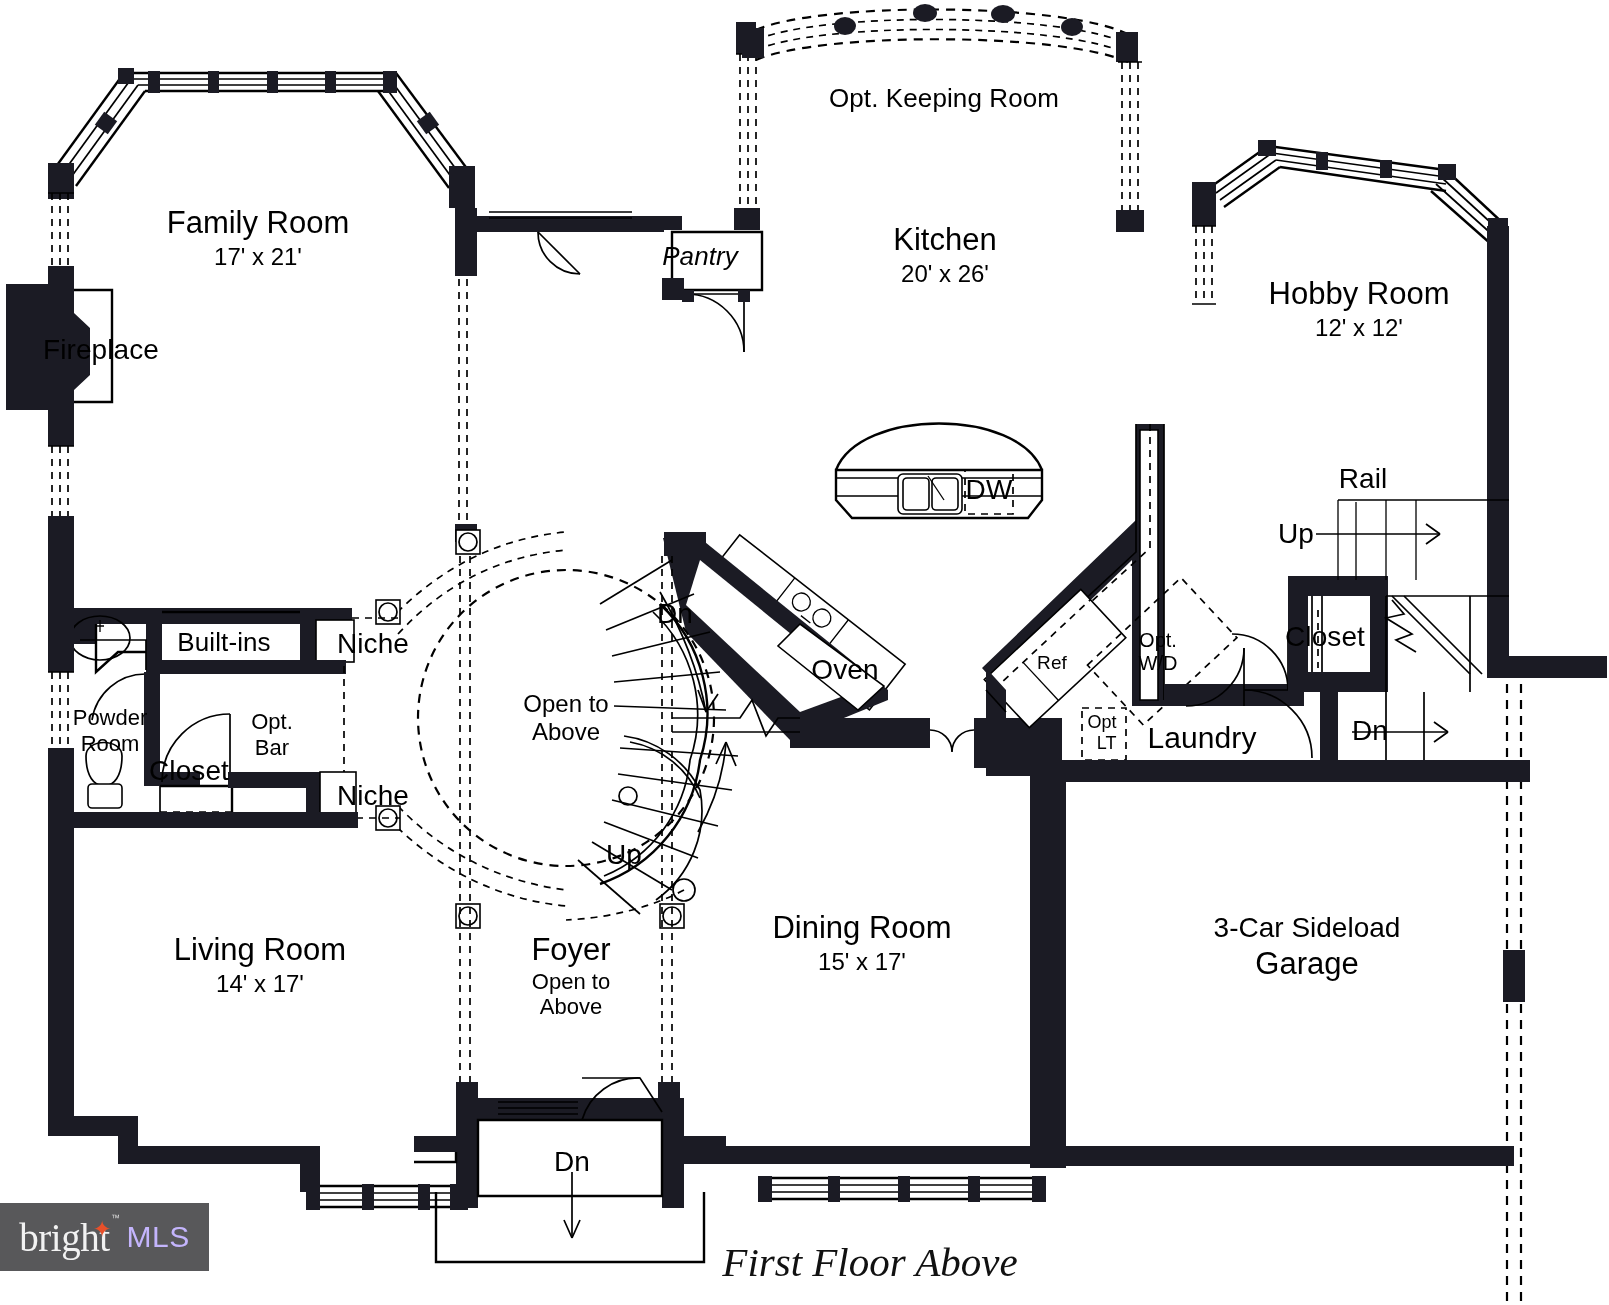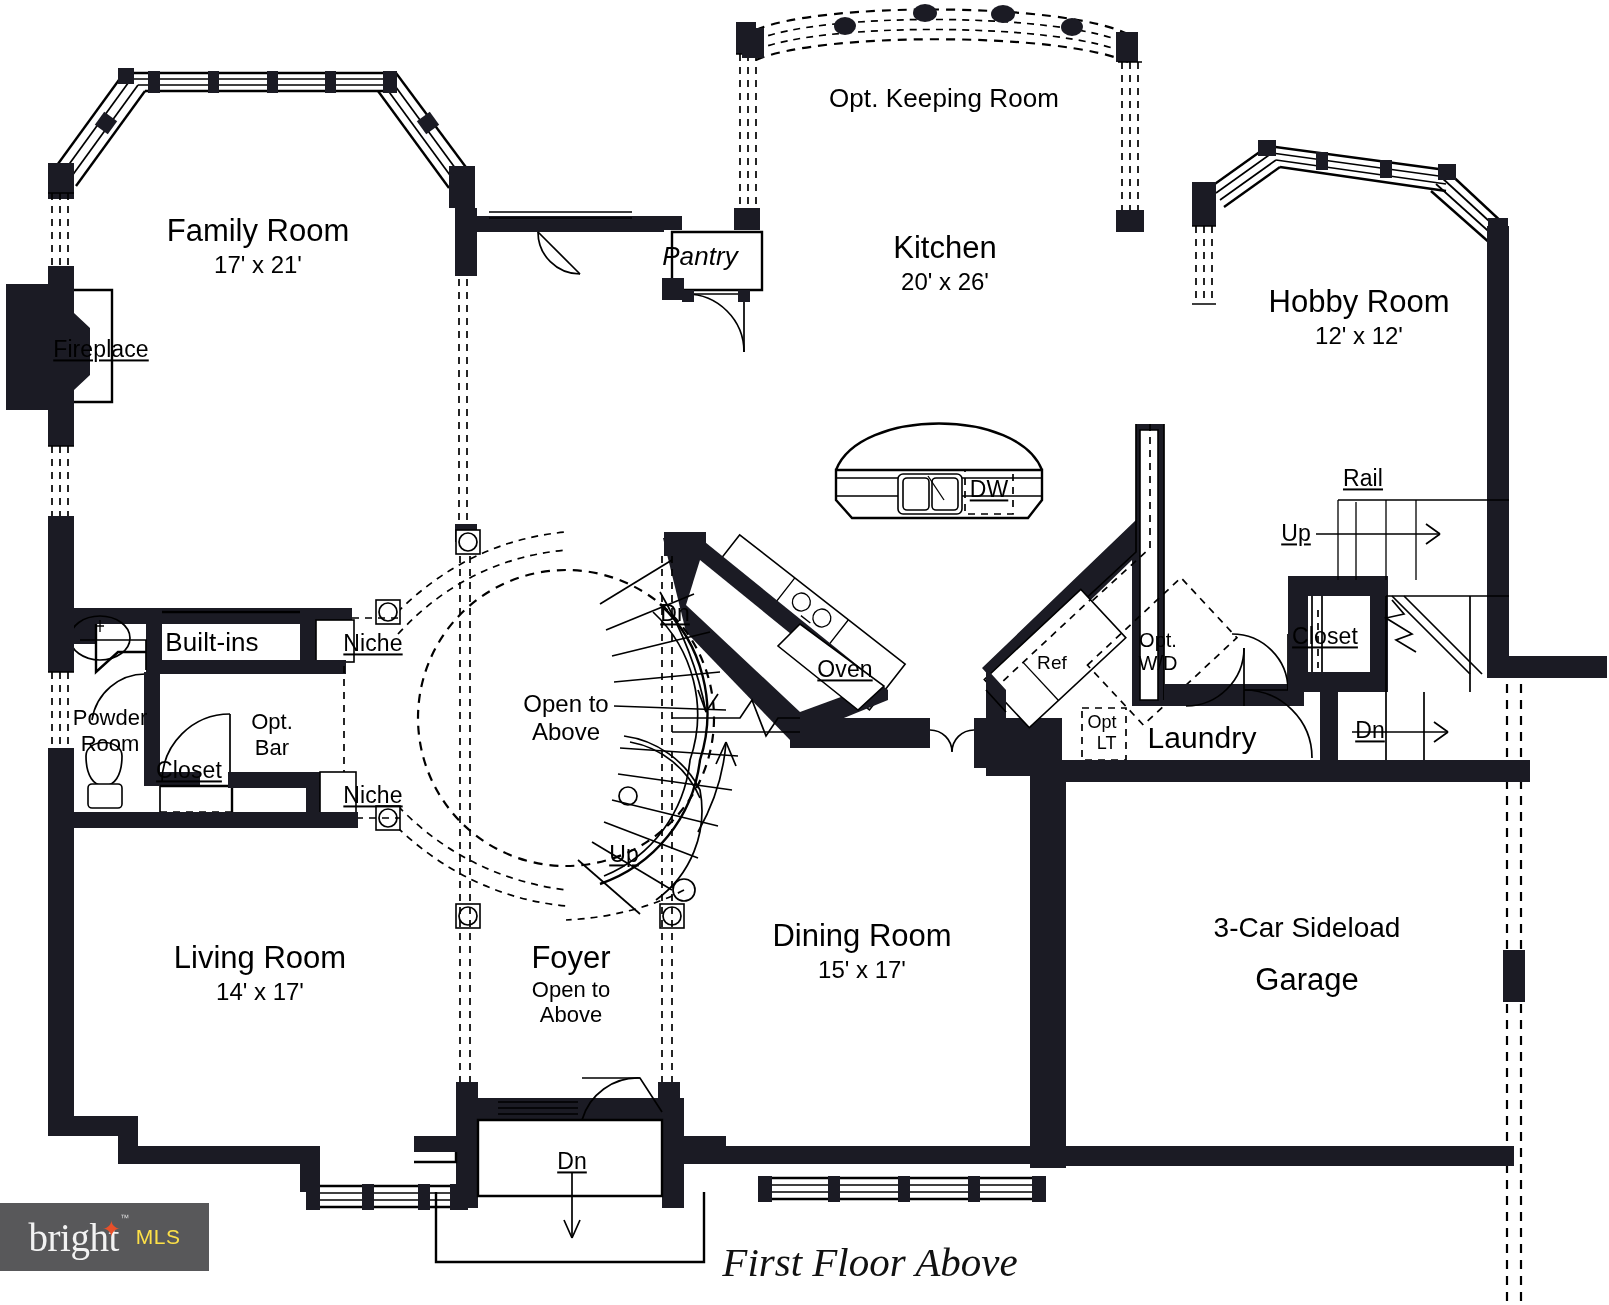--- a/index.html
+++ b/index.html
@@ -18,25 +18,25 @@
     font-family:"Liberation Sans", sans-serif;
     color:#000;
     white-space:nowrap;
     text-align:center;
     line-height:1.18;
     transform:translate(-50%,-50%);
     letter-spacing:0.1px;
   }
   .lbl-room{font-size:31px;}
   .lbl-mid{font-size:26px;}
-  .lbl-small{font-size:23px;text-decoration:underline;}
+  .lbl-small{font-size:28px;}
   .lbl-tiny{font-size:19px;}
 
   .stack{position:absolute;transform:translate(-50%,-50%);text-align:center;color:#000;}
-  .stack .l1{font-size:31px;line-height:1.22;margin-top:16px;}
+  .stack .l1{font-size:31px;line-height:1.22;}
   .stack .l2{font-size:24px;line-height:1.22;}
   .stack .s1{font-size:22px;line-height:1.16;}
   .stack .s2{font-size:22px;line-height:1.16;}
 
   #title{
     position:absolute;
     left:870px; top:1262px;
     transform:translate(-50%,-50%);
     font-family:"Liberation Serif", serif;
     font-style:italic;
@@ -72,22 +72,22 @@
     line-height:19px;
   }
   #wm-tm{
     position:absolute;
     right:-10px; top:-4px;
     font-size:9px;color:#ddd;
     font-family:"Liberation Sans", sans-serif;
   }
   #wm-mls{
     font-family:"Liberation Sans", sans-serif;
-    font-size:21px;
-    color:#fde047;
+    font-size:30px;
+    color:#c4b5fd;
     letter-spacing:0.5px;
     margin-left:10px;
   }
 </style>
 </head>
 <body>
 
 <div id="plan-root">
 
   <svg id="plan-svg" viewBox="0 0 1609 1305">
@@ -527,21 +527,21 @@
 
   <div class="stack" style="left:1307px;top:947px;text-align:center;">
     <div class="l1" style="font-size:28px;">3-Car Sideload</div>
     <div class="l1" style="font-size:31px;">Garage</div>
   </div>
 
   <div class="lbl lbl-room" style="left:1202px;top:738px;font-size:30px;">Laundry</div>
 
   <div class="lbl lbl-small" style="left:101px;top:350px;">Fireplace</div>
   <div class="lbl lbl-mid" style="left:700px;top:256px;font-style:italic;">Pantry</div>
-  <div class="lbl lbl-mid" style="left:212px;top:642px;">Built-ins</div>
+  <div class="lbl lbl-mid" style="left:224px;top:642px;">Built-ins</div>
   <div class="lbl lbl-small" style="left:373px;top:644px;">Niche</div>
   <div class="lbl lbl-small" style="left:373px;top:796px;">Niche</div>
   <div class="lbl lbl-small" style="left:189px;top:771px;">Closet</div>
   <div class="lbl lbl-small" style="left:1325px;top:637px;">Closet</div>
   <div class="lbl lbl-small" style="left:989px;top:490px;">DW</div>
   <div class="lbl lbl-small" style="left:845px;top:670px;">Oven</div>
   <div class="lbl lbl-tiny" style="left:1052px;top:663px;">Ref</div>
   <div class="lbl lbl-small" style="left:1363px;top:479px;">Rail</div>
 
   <div class="stack" style="left:110px;top:731px;">

